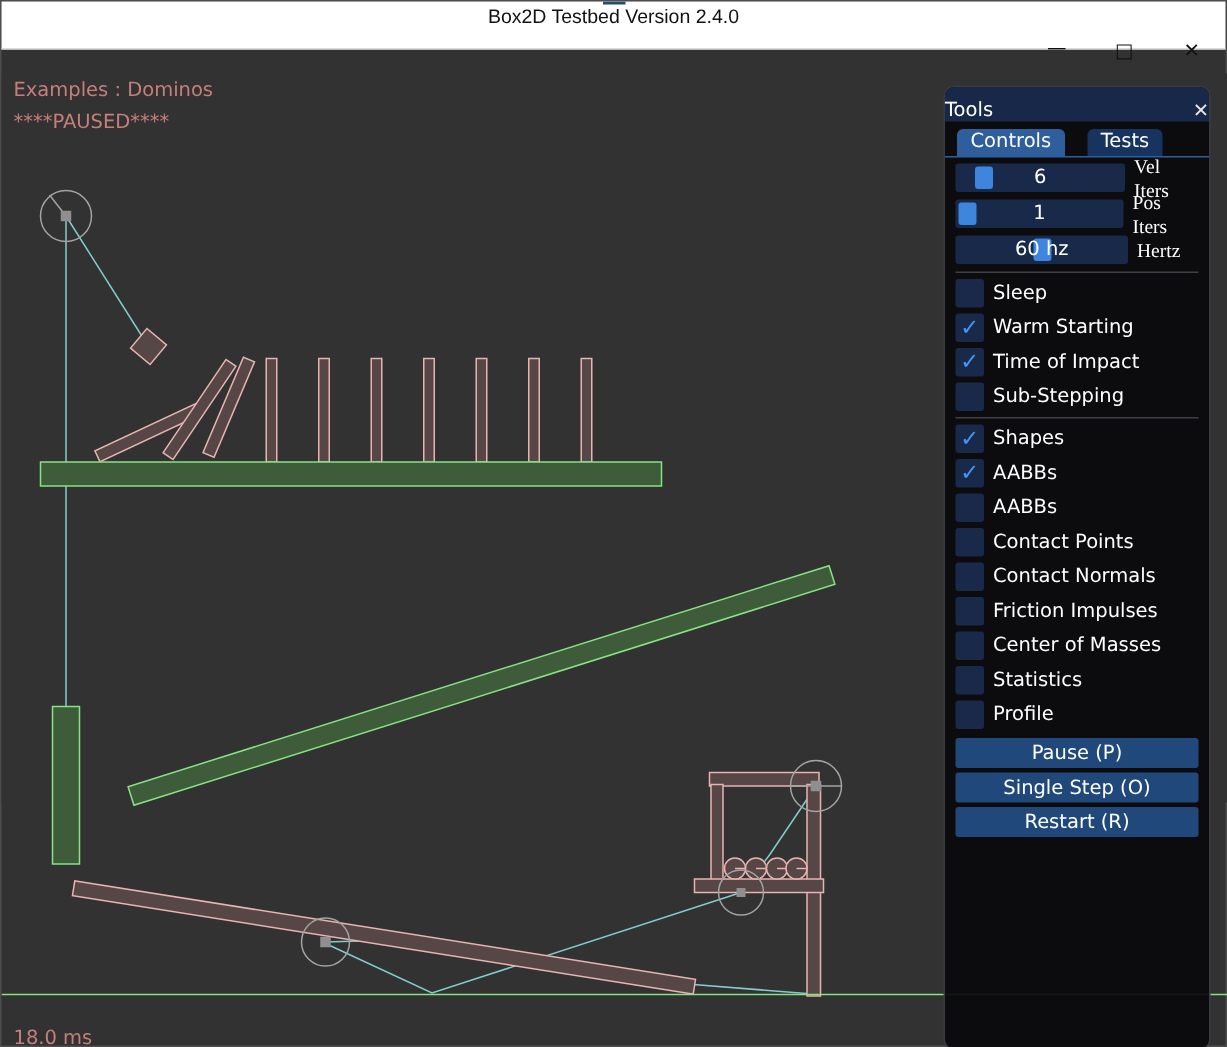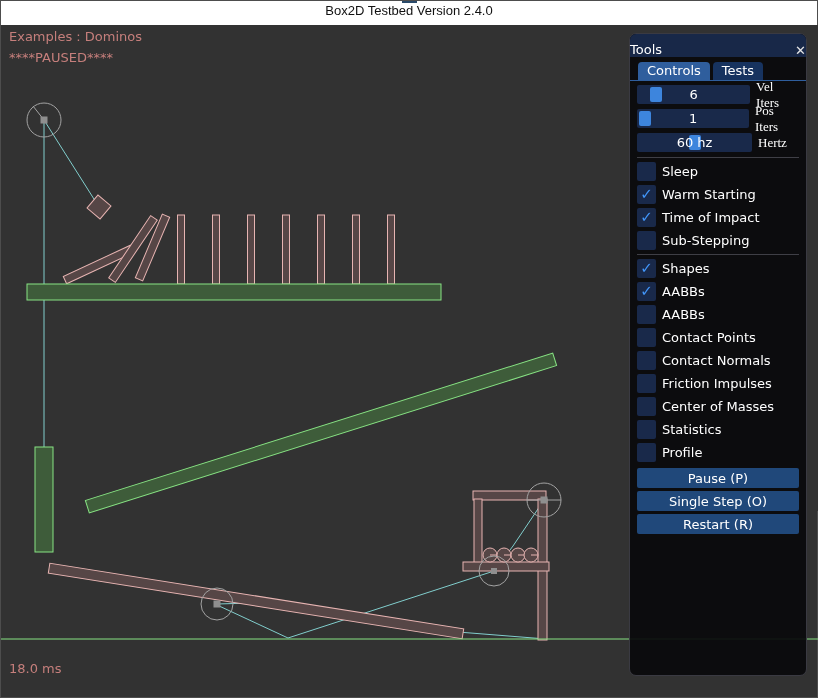--- a/index.html
+++ b/index.html
@@ -11,21 +11,21 @@
   
   .titlebar { position:absolute; top:0; left:0; width:100%; height:32px; background:#ffffff; display:flex; align-items:center; border-bottom:1px solid #d9d9d9;flex-direction:column; }
   .app-icon { width:15px; height:13px; margin:0 9px 0 10px; border:1px solid #2a4a6a; background:#e9e9e9; position:relative; }
   .app-icon::before { content:""; position:absolute; left:0; top:0; bottom:0; width:55%; background:#63b0a8; }
   .win-title { font-family:"Liberation Sans", sans-serif; font-size:13px; color:#111; }
   .win-controls { margin-left:auto; display:flex; height:32px; }
   .win-btn { width:45px; height:32px; display:flex; align-items:center; justify-content:center; color:#111; font-size:13px; cursor:default; }
   .win-btn.min span { position:relative; top:-2px; }
 
   
-  .client { position:absolute; top:24px; left:0; width:818px; height:486px; background:var(--scene-background,#323232); }
+  .client { position:absolute; top:48px; left:0; width:818px; height:486px; background:var(--scene-background,#323232); }
   svg.scene { position:absolute; inset:0; }
   .dyn   { fill:var(--dynamic-fill); stroke:var(--dynamic-outline); stroke-width:1; }
   .stat  { fill:var(--static-fill);  stroke:var(--static-outline);  stroke-width:1; }
   .sleep { fill:none; stroke:var(--sleeping-outline); stroke-width:1; }
   .anchor{ fill:var(--anchor-gray); stroke:none; }
   .joint { stroke:var(--joint-line); stroke-width:1; fill:none; }
   .grayln{ stroke:var(--sleeping-outline); stroke-width:1; }
   .ground{ stroke:var(--static-outline); stroke-width:1; }
 
   .hud { position:absolute; left:8px; color:var(--hud-text,#c67f7c); font-size:13px; white-space:pre; }
@@ -33,21 +33,21 @@
   .hud.paused  { top:25px; }
   .hud.frametime { top:636px; }
 
   
   .tools-panel { position:absolute; left:628px; top:8px; width:178px; height:643px;
     background:rgba(10,10,12,0.93); border:1px solid #3a3a42; border-radius:7px; color:#fff; font-size:13px; }
   .panel-titlebar { height:23px; background:var(--panel-title-bg); border-radius:6px 6px 0 0;
     display:flex; align-items:flex-end; padding:0 0; }
   .panel-close { margin-left:auto; font-size:13px; color:#e8e8e8; line-height:1; cursor:default; }
   .tabbar { display:flex; align-items:flex-end; height:24px; padding-left:8px; border-bottom:1px solid var(--tab-active); }
-  .tab { height:18px; line-height:18px; padding:0 9px; margin-right:3px; border-radius:4px 4px 0 0;
+  .tab { height:18px; line-height:18px; padding:0 9px; margin-right:15px; border-radius:4px 4px 0 0;
     background:var(--tab-inactive); cursor:default; }
   .tab.active { background:var(--tab-active); }
 
   .panel-content { padding:4px 7px 0 7px; }
   .slider-row { display:flex; align-items:center; height:19px; margin-bottom:5px; }
   .track { position:relative; width:115px; height:19px; background:var(--frame-bg); border-radius:2px; }
   .grab  { position:absolute; top:2px; width:12px; height:15px; background:var(--slider-grab); border-radius:2px; }
   .slider-value { position:absolute; inset:0; text-align:center; line-height:19px; }
   .slider-label { margin-left:6px;font-family:Liberation Serif, serif; }
 

